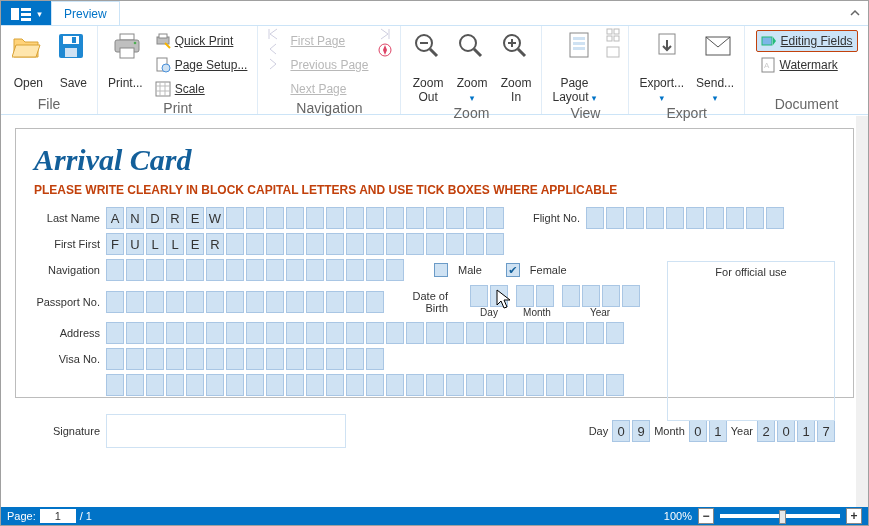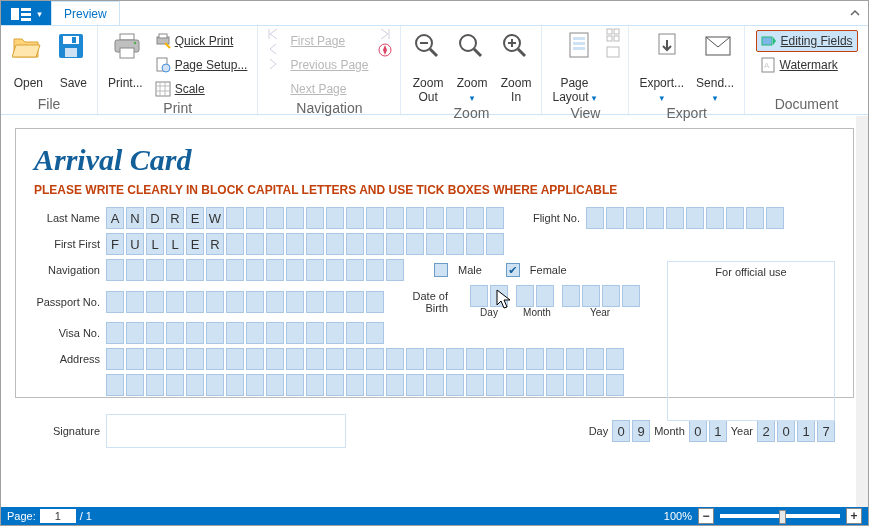--- a/index.html
+++ b/index.html
@@ -451,54 +451,54 @@
         </div>
         <div class="doblabels">
           <span style="width:30px;text-align:center">Day</span>
           <span style="width:38px;text-align:center">Month</span>
           <span style="width:60px;text-align:center">Year</span>
         </div>
       </div>
     </div>
 
     <div class="formrow">
+      <div class="fldlabel">Address</div>
+      <div class="cells" id="cells-addr1">
+          <div class="cell"></div>
+          <div class="cell"></div>
+          <div class="cell"></div>
+          <div class="cell"></div>
+          <div class="cell"></div>
+          <div class="cell"></div>
+          <div class="cell"></div>
+          <div class="cell"></div>
+          <div class="cell"></div>
+          <div class="cell"></div>
+          <div class="cell"></div>
+          <div class="cell"></div>
+          <div class="cell"></div>
+          <div class="cell"></div>
+          <div class="cell"></div>
+          <div class="cell"></div>
+          <div class="cell"></div>
+          <div class="cell"></div>
+          <div class="cell"></div>
+          <div class="cell"></div>
+          <div class="cell"></div>
+          <div class="cell"></div>
+          <div class="cell"></div>
+          <div class="cell"></div>
+          <div class="cell"></div>
+          <div class="cell"></div>
+        </div>
+    </div>
+
+    <div class="formrow">
       <div class="fldlabel">Visa No.</div>
       <div class="cells" id="cells-visa">
-          <div class="cell"></div>
-          <div class="cell"></div>
-          <div class="cell"></div>
-          <div class="cell"></div>
-          <div class="cell"></div>
-          <div class="cell"></div>
-          <div class="cell"></div>
-          <div class="cell"></div>
-          <div class="cell"></div>
-          <div class="cell"></div>
-          <div class="cell"></div>
-          <div class="cell"></div>
-          <div class="cell"></div>
-          <div class="cell"></div>
-        </div>
-    </div>
-
-    <div class="formrow">
-      <div class="fldlabel">Address</div>
-      <div class="cells" id="cells-addr1">
-          <div class="cell"></div>
-          <div class="cell"></div>
-          <div class="cell"></div>
-          <div class="cell"></div>
-          <div class="cell"></div>
-          <div class="cell"></div>
-          <div class="cell"></div>
-          <div class="cell"></div>
-          <div class="cell"></div>
-          <div class="cell"></div>
-          <div class="cell"></div>
-          <div class="cell"></div>
           <div class="cell"></div>
           <div class="cell"></div>
           <div class="cell"></div>
           <div class="cell"></div>
           <div class="cell"></div>
           <div class="cell"></div>
           <div class="cell"></div>
           <div class="cell"></div>
           <div class="cell"></div>
           <div class="cell"></div>

